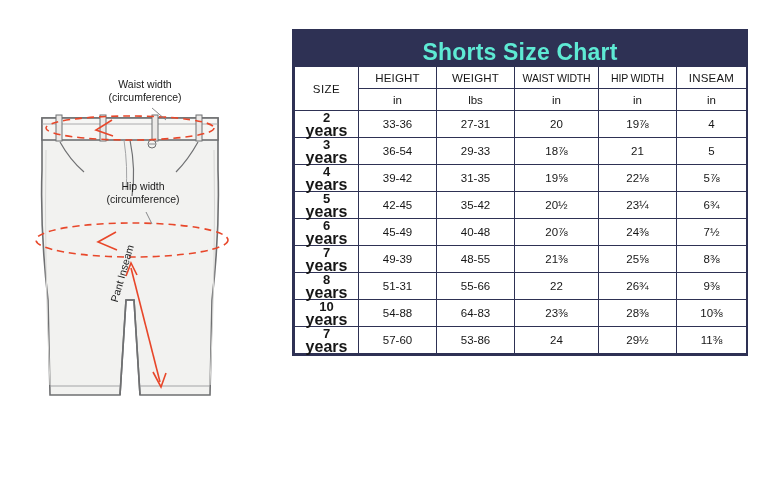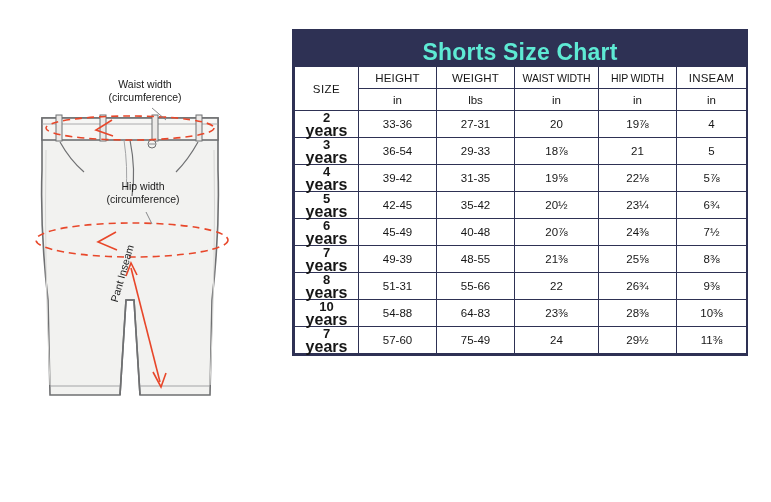--- a/index.html
+++ b/index.html
@@ -317,21 +317,21 @@
             <td class="data">23⅜</td>
             <td class="data">28⅜</td>
             <td class="data">10⅜</td>
           </tr>
           <tr>
             <td class="size-cell">
               <span class="num">7</span>
               <span class="yrs">years</span>
             </td>
             <td class="data">57-60</td>
-            <td class="data">75-49</td>
+            <td class="data">53-86</td>
             <td class="data">24</td>
             <td class="data">29½</td>
             <td class="data">11⅜</td>
           </tr>
         </tbody>
     </table>
   </div>
 </div>
 
 </body></html>

